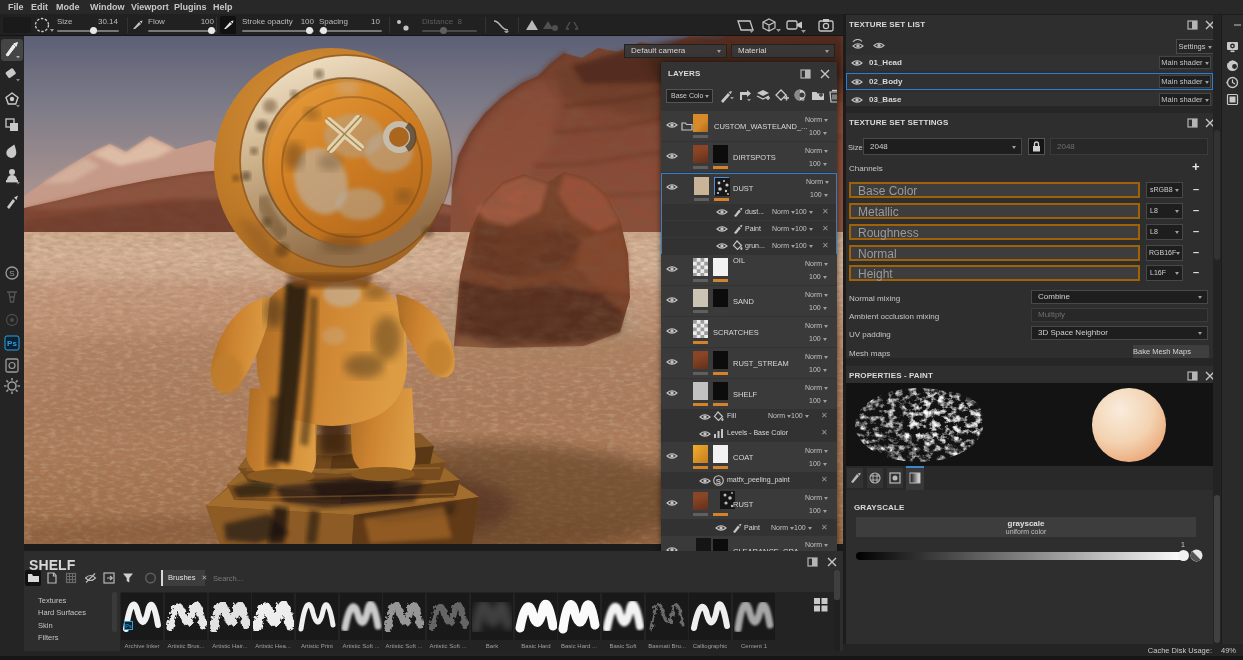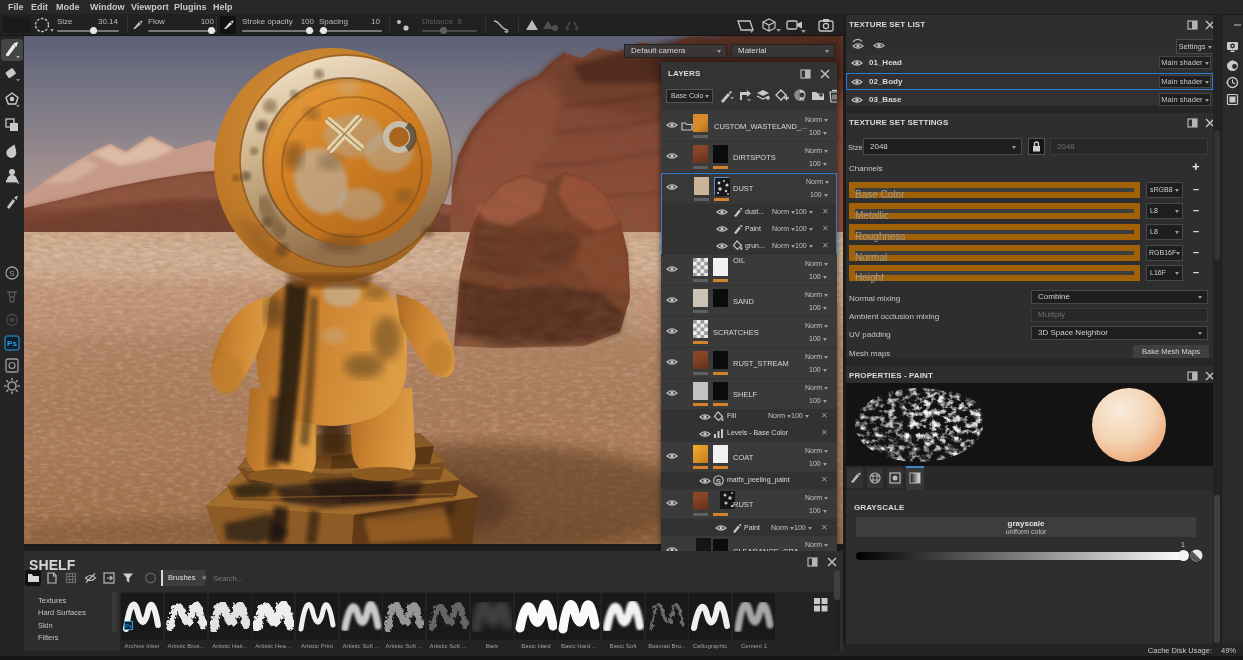--- a/index.html
+++ b/index.html
@@ -60,22 +60,22 @@
 .bth { position:absolute; top:1px; width:42px; height:47px; background:#191919; }
 .blab { position:absolute; top:50px; width:42px; text-align:center; font-size:6px; color:#9f9f9f;
   white-space:nowrap; overflow:hidden; }
 
 #rpanel { left:846px; top:15px; width:367px; height:629px; background:#2e2e2e; }
 .field { position:absolute; background:#1e1e1e; border:1px solid #484848; color:#d0d0d0;
   font-size:8px; line-height:15px; padding-left:6px; }
 .field .car { position:absolute; right:5px; top:0; color:#aaa; font-size:7px; }
 .gfield { position:absolute; background:#282828; border:1px solid #3a3a3a; color:#6f6f6f;
   font-size:8px; line-height:15px; padding-left:6px; }
-.chname { position:absolute; background:#3d3d3d; border:6px solid #a16207; color:#9a9a9a;
-  font-size:10px; line-height:14px; }
+.chname { position:absolute; background:#3d3d3d; border:2px solid #a16207; color:#9a9a9a;
+  font-size:12px; line-height:14px; padding-left:7px; }
 .rlabel { position:absolute; font-size:8px; color:#c6c6c6; }
 .minus { position:absolute; color:#e0e0e0; font-size:11px; font-weight:bold; }
 #rstrip { left:1222px; top:15px; width:21px; height:629px; background:#2a2a2a; }
 #statusbar { left:843px; top:644px; width:400px; height:12px; background:#242424; }
 #bottombar { left:0; top:656px; width:1243px; height:4px; background:#161616; }
 </style>
 </head>
 <body>
 <div id="stage">
 
@@ -978,21 +978,21 @@
   <div class="chname" style="left:3px;top:250px;width:291px;height:16px;">Height</div>
   <div class="field" style="left:300px;top:250px;width:37px;height:16px;font-size:7px;line-height:14px;padding-left:3px;">L16F<span class="car" style="right:3px"><span class="cart"></span></span></div>
   <div class="minus" style="left:347px;top:251px;">–</div>
   <span class="rlabel" style="left:3px;top:279px">Normal mixing</span>
   <div class="field" style="left:185px;top:275px;width:177px;height:14px;line-height:12px;">Combine<span class="car"><span class="cart"></span></span></div>
   <span class="rlabel" style="left:3px;top:297px">Ambient occlusion mixing</span>
   <div class="gfield" style="left:185px;top:293px;width:177px;height:14px;line-height:12px;">Multiply</div>
   <span class="rlabel" style="left:3px;top:315px">UV padding</span>
   <div class="field" style="left:185px;top:311px;width:177px;height:14px;line-height:12px;">3D Space Neighbor<span class="car"><span class="cart"></span></span></div>
   <span class="rlabel" style="left:3px;top:334px">Mesh maps</span>
-  <div class="abs" style="left:287px;top:330px;width:76px;height:14px;background:#3f3f3f;color:#d5d5d5;font-size:7.5px;line-height:14px;text-align:center;border-radius:1px;">Bake Mesh Maps</div>
+  <div class="abs" style="left:287px;top:330px;width:76px;height:14px;background:#3f3f3f;color:#d5d5d5;font-size:7.5px;line-height:14px;border-radius:1px;">Bake Mesh Maps</div>
 
   <div class="abs" style="left:0;top:343px;width:367px;height:8px;background:#262626;"></div>
   <div class="phead" style="left:3px;top:356px">PROPERTIES - PAINT</div>
   <svg class="abs" style="left:341px;top:356px" width="11" height="10">
         <rect x="1" y="1" width="9" height="8" fill="none" stroke="#b5b5b5" stroke-width="1.2"></rect>
         <rect x="5" y="1" width="5" height="8" fill="#b5b5b5"></rect>
       </svg>
   <svg class="abs" style="left:359px;top:356px" width="10" height="10">
         <path d="M1 1 L9 9 M9 1 L1 9" stroke="#c5c5c5" stroke-width="1.4"></path>
       </svg>

